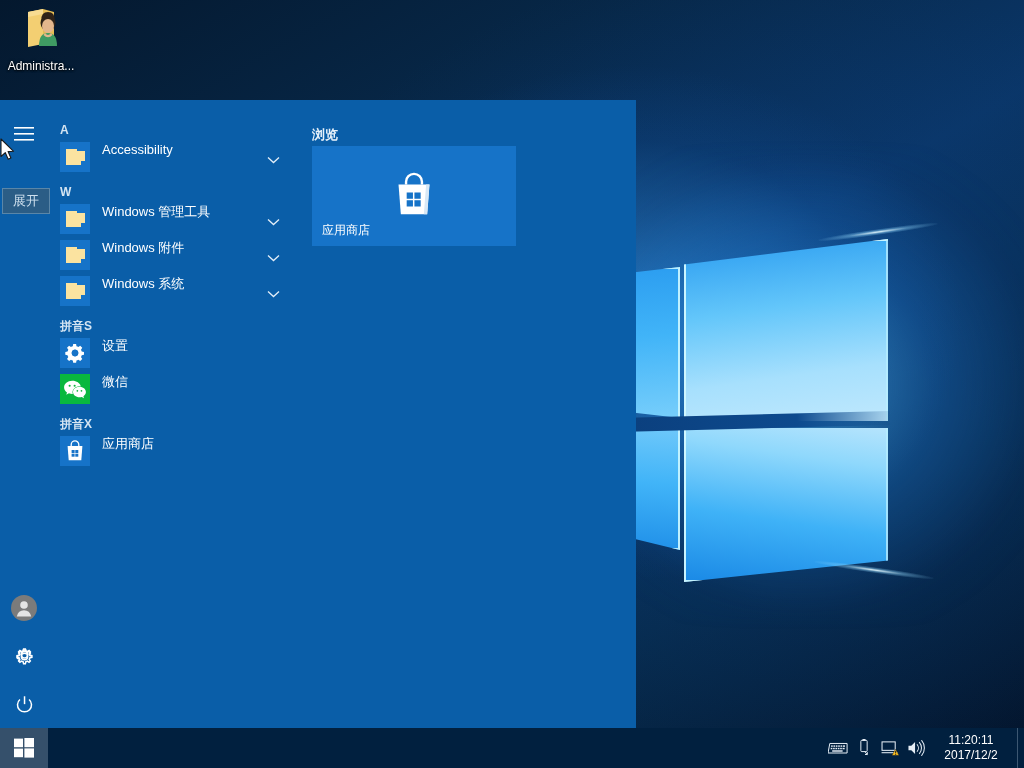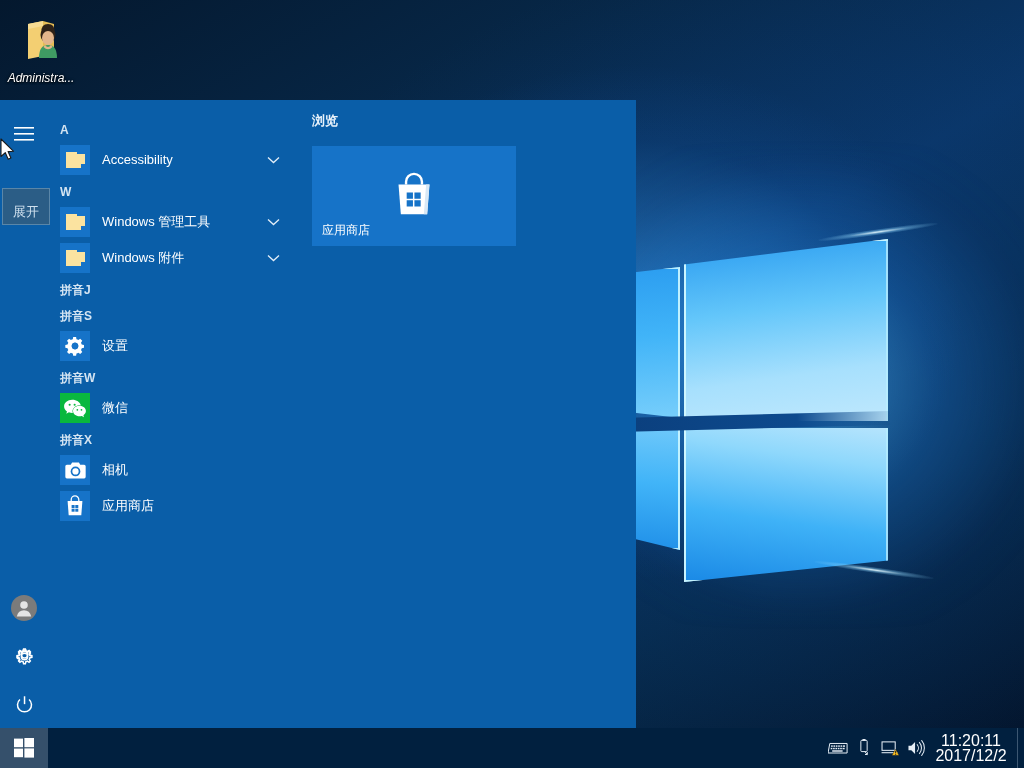--- a/index.html
+++ b/index.html
@@ -83,24 +83,23 @@
     transform: rotate(-1.5deg);
   }
   .sparkle {
     position: absolute;
     width: 120px; height: 6px;
     background: radial-gradient(ellipse at center, rgba(225,248,255,0.95) 0%, rgba(150,220,255,0.4) 35%, rgba(0,0,0,0) 75%);
   }
 
   
   #desktop-icon {
-    position: absolute; left: 2px; top: 18px;
+    position: absolute; left: 2px; top: 6px;
     width: 78px;
     text-align: center;
-    font-style: italic;
   }
   #desktop-icon .label {
     margin-top: 3px;
     color: #ffffff;
     font-size: 12px;
     text-shadow: 0 1px 2px rgba(0,0,0,0.85), 0 0 3px rgba(0,0,0,0.9);
     white-space: nowrap;
   }
 
   
@@ -119,21 +118,21 @@
     width: 48px; height: 48px;
     display: flex; align-items: center; justify-content: center;
   }
   #rail-hamburger { top: 10px; }
   #rail-user      { top: 484px; }
   #rail-settings  { top: 532px; }
   #rail-power     { top: 580px; }
 
   #tooltip-expand {
     position: absolute; left: 2px; top: 88px;
-    padding: 15px 10px 4px 10px;
+    padding: 4px 10px 4px 10px;
     background: #2b5d86;
     border: 1px solid #5a86a8;
     color: #cfe0ee;
     font-size: 13px;
     line-height: 16px;
     z-index: 40;
   }
 
   
   #app-list {
@@ -143,21 +142,21 @@
     box-sizing: border-box;
   }
   .group-head {
     color: #d4e4f2;
     font-size: 12px;
     font-weight: bold;
     padding: 7px 0 5px 12px;
     line-height: 14px;
   }
   .app-row {
-    display: flex; align-items: center;
+    display: flex; 
     height: 36px;
     padding-left: 12px;
     position: relative;
   }
   .app-tileicon {
     width: 30px; height: 30px;
     flex: 0 0 30px;
     display: flex; align-items: center; justify-content: center;
     background: #1673C8;
   }
@@ -192,21 +191,21 @@
   .folder .fold {
     position: absolute; right: 0; bottom: 0;
     width: 4px; height: 4px;
     background: #1673C8;
   }
 
   
   #tiles-pane {
     position: absolute; left: 300px; top: 0;
     width: 336px; height: 628px;
-    padding-top: 6px;
+    padding-top: 20px;
     box-sizing: border-box;
   }
   #tile-group-title {
     color: #e7f1fa;
     font-size: 13px;
     font-weight: bold;
     padding: 6px 0 0 12px;
   }
   #store-tile {
     position: absolute; left: 12px; top: 46px;
@@ -242,21 +241,21 @@
     display: flex; align-items: center;
   }
   .tray-icon {
     width: 26px; height: 40px;
     display: flex; align-items: center; justify-content: center;
   }
   #clock {
     width: 84px;
     text-align: center;
     color: #ffffff;
-    font-size: 16px;
+    font-size: 12px;
     line-height: 15px;
     padding-right: 4px;
   }
   #show-desktop {
     width: 6px; height: 40px;
     border-left: 1px solid #3c5772;
   }
 
   
   #cursor {
@@ -372,61 +371,61 @@
               <div class="tab"></div>
               <div class="body"></div>
               <div class="fold"></div>
             </div>
         </div>
         <div class="app-label">Windows 附件</div>
         <svg class="chevron" width="13" height="8" viewBox="0 0 13 8">
           <path d="M1 1.5 L6.5 6.5 L12 1.5" fill="none" stroke="#e3eef8" stroke-width="1.3"></path>
         </svg>
       </div>
-
-      <div class="group-head">拼音J</div>
+      <div class="app-row">
+        <div class="app-tileicon">
+          <div class="folder">
+              <div class="tab"></div>
+              <div class="body"></div>
+              <div class="fold"></div>
+            </div>
+        </div>
+        <div class="app-label">Windows 系统</div>
+        <svg class="chevron" width="13" height="8" viewBox="0 0 13 8">
+          <path d="M1 1.5 L6.5 6.5 L12 1.5" fill="none" stroke="#e3eef8" stroke-width="1.3"></path>
+        </svg>
+      </div>
+
 
       <div class="group-head">拼音S</div>
       <div class="app-row">
         <div class="app-tileicon">
           <svg width="22" height="22" viewBox="0 0 24 24">
             <path fill="#ffffff" d="M13.2 2.2 l0.42 2.45 a7.5 7.5 0 0 1 2.0 0.83 l2.05 -1.4 l2.25 2.25 l-1.4 2.05 a7.5 7.5 0 0 1 0.83 2.0 l2.45 0.42 v3.18 l-2.45 0.42 a7.5 7.5 0 0 1 -0.83 2.0 l1.4 2.05 l-2.25 2.25 l-2.05 -1.4 a7.5 7.5 0 0 1 -2.0 0.83 l-0.42 2.45 h-3.18 l-0.42 -2.45 a7.5 7.5 0 0 1 -2.0 -0.83 l-2.05 1.4 l-2.25 -2.25 l1.4 -2.05 a7.5 7.5 0 0 1 -0.83 -2.0 l-2.45 -0.42 v-3.18 l2.45 -0.42 a7.5 7.5 0 0 1 0.83 -2.0 l-1.4 -2.05 l2.25 -2.25 l2.05 1.4 a7.5 7.5 0 0 1 2.0 -0.83 l0.42 -2.45 Z M12 8.3 a3.7 3.7 0 1 0 0.01 0 Z"></path>
             <circle cx="12" cy="12" r="3.5" fill="#1673C8"></circle>
           </svg>
         </div>
         <div class="app-label">设置</div>
       </div>
 
-      <div class="group-head">拼音W</div>
       <div class="app-row">
         <div class="app-tileicon" style="background:#09B83E;">
           <svg width="24" height="20" viewBox="0 0 26 22">
             <path fill="#ffffff" d="M10 2 C4.8 2 1 5.4 1 9.3 c0 2.2 1.25 4.2 3.2 5.5 l-0.8 2.5 l2.9 -1.5 a11.5 11.5 0 0 0 3.7 0.6 c0.18 0 0.36 0 0.54 -0.01 a6.6 6.6 0 0 1 -0.24 -1.7 c0 -3.7 3.6 -6.7 8.1 -6.7 c0.3 0 0.6 0.01 0.88 0.04 C18.6 4.6 14.7 2 10 2 Z"></path>
             <circle cx="7.1" cy="7.4" r="1.15" fill="#09B83E"></circle>
             <circle cx="12.6" cy="7.4" r="1.15" fill="#09B83E"></circle>
             <path fill="#ffffff" d="M25 14.4 c0 -3.2 -3.2 -5.8 -7.1 -5.8 c-3.9 0 -7.1 2.6 -7.1 5.8 c0 3.2 3.2 5.8 7.1 5.8 a9.4 9.4 0 0 0 2.6 -0.36 l2.4 1.25 l-0.65 -2.05 C24 17.9 25 16.3 25 14.4 Z"></path>
             <circle cx="15.6" cy="13.0" r="0.95" fill="#09B83E"></circle>
             <circle cx="20.1" cy="13.0" r="0.95" fill="#09B83E"></circle>
           </svg>
         </div>
         <div class="app-label">微信</div>
       </div>
 
       <div class="group-head">拼音X</div>
-      <div class="app-row">
-        <div class="app-tileicon">
-          <svg width="23" height="19" viewBox="0 0 24 20">
-            <path fill="#ffffff" d="M8.4 1.5 h7.2 l1.4 2.4 h4.1 a1.6 1.6 0 0 1 1.6 1.6 v11.2 a1.6 1.6 0 0 1 -1.6 1.6 h-18.2 a1.6 1.6 0 0 1 -1.6 -1.6 v-11.2 a1.6 1.6 0 0 1 1.6 -1.6 h4.1 Z"></path>
-            <circle cx="12" cy="11" r="5.1" fill="#1673C8"></circle>
-            <circle cx="12" cy="11" r="3.3" fill="#ffffff"></circle>
-            <path d="M12 7.9 a3.3 3.3 0 0 0 -2.9 4.85 a3.3 3.3 0 0 1 5.5 -3.6 A3.3 3.3 0 0 0 12 7.9 Z" fill="#cfe5f7"></path>
-          </svg>
-        </div>
-        <div class="app-label">相机</div>
-      </div>
 
       <div class="app-row">
         <div class="app-tileicon">
           <svg width="20" height="22" viewBox="0 0 20 22">
             <path d="M6.2 6 v-1.3 a3.8 3.8 0 0 1 7.6 0 v1.3" fill="none" stroke="#ffffff" stroke-width="1.3"></path>
             <path d="M2.6 6 h14.8 l-1.1 14.2 h-12.6 Z" fill="#ffffff"></path>
             <g fill="#1673C8">
               <rect x="6.6" y="10.0" width="3.0" height="3.0"></rect>
               <rect x="10.3" y="10.0" width="3.0" height="3.0"></rect>
               <rect x="6.6" y="13.7" width="3.0" height="3.0"></rect>

